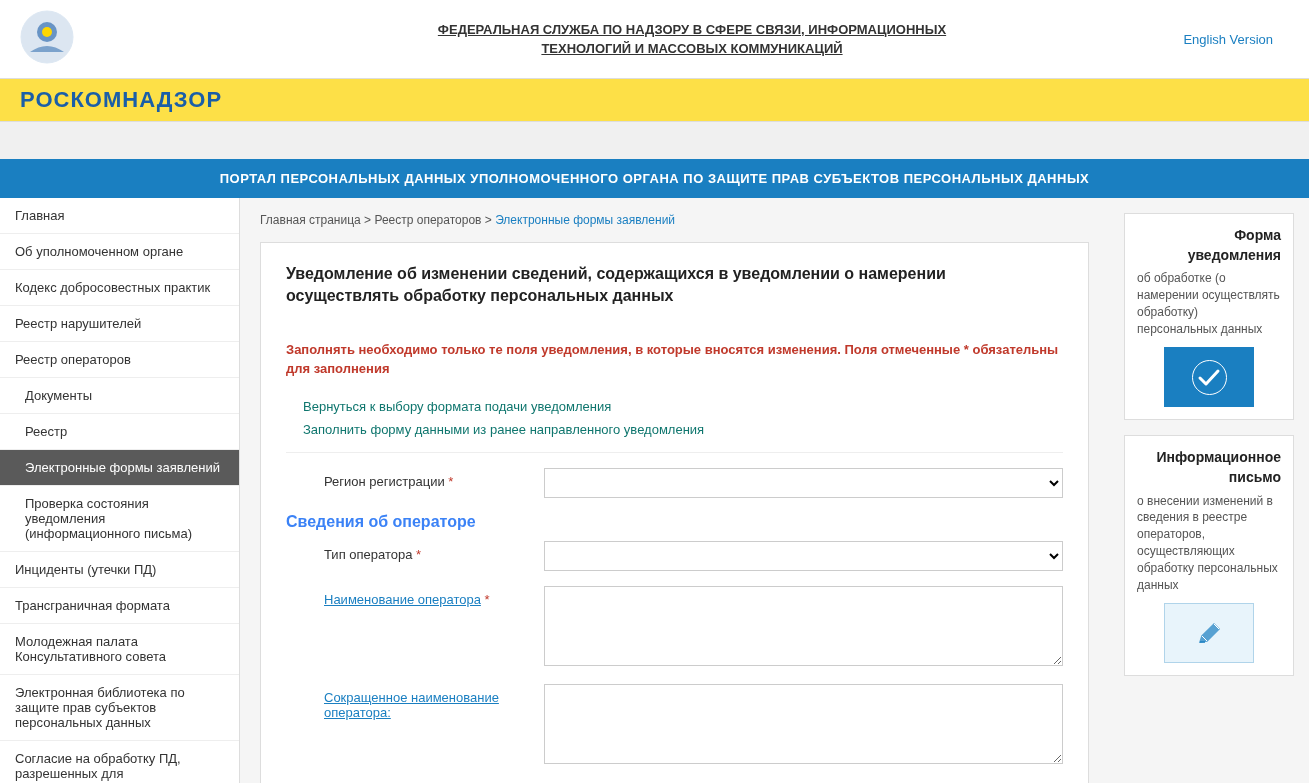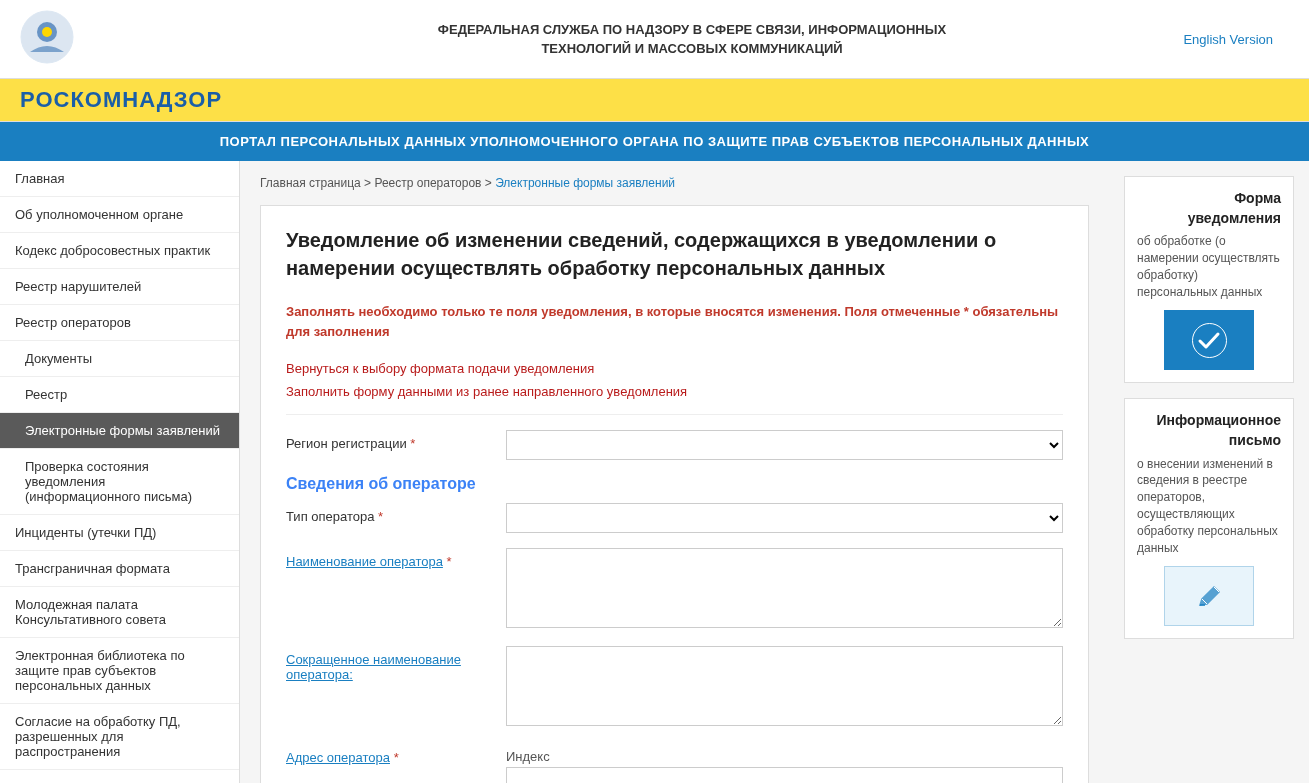--- a/index.html
+++ b/index.html
@@ -2,29 +2,29 @@
 <html><head>
   <meta charset="utf-8">
   <style>
     * { box-sizing: border-box; margin: 0; padding: 0; }
     body { font-family: Arial, sans-serif; font-size: 13px; background: #f0f0f0; color: #333; }
 
     
     .header { background: #fff; display: flex; align-items: center; padding: 10px 20px; border-bottom: 1px solid #ddd; position: relative; }
     .header-logo { width: 60px; margin-right: 15px; }
     .header-logo svg { width: 55px; height: 55px; }
-    .header-title { font-size: 13px; font-weight: bold; color: #333; text-transform: uppercase; text-align: center; flex: 1; line-height: 1.5; }
+    .header-title { font-size: 13px; font-weight: bold; color: #333; text-transform: uppercase; text-align: center; flex: 1; line-height: 1.5; text-decoration: underline; }
     .header-english { position: absolute; right: 36px; top: 50%; transform: translateY(-50%); color: #1a7fc1; font-size: 13px; cursor: pointer; text-decoration: none; }
 
     
     .brand-bar { background: #fde047; padding: 8px 20px; border-bottom: 1px solid #ddd; }
     .brand-name { color: #1a5ea8; font-size: 22px; font-weight: bold; letter-spacing: 1px; text-transform: uppercase; }
 
     
-    .portal-bar { background: #1a7fc1; padding: 12px 4px; }
+    .portal-bar { background: #1a7fc1; padding: 12px 4px; margin-top: 37px; }
     .portal-bar-text { color: #fff; font-size: 13px; font-weight: bold; text-transform: uppercase; text-align: center; letter-spacing: 0.5px; }
 
     
     .main-layout { display: flex; min-height: calc(100vh - 130px); }
 
     
     .sidebar { width: 240px; min-width: 240px; background: #fff; border-right: 1px solid #ddd; }
     .sidebar-item { padding: 10px 15px; border-bottom: 1px solid #eee; cursor: pointer; color: #333; font-size: 13px; }
     .sidebar-item.sub { padding-left: 25px; color: #333; }
     .sidebar-item.highlighted { background: #5a5a5a; color: #fff; }
@@ -36,29 +36,29 @@
     .right-panel { width: 200px; min-width: 200px; padding: 15px; background: #f5f5f5; }
 
     
     .breadcrumb { color: #555; font-size: 12px; margin-bottom: 15px; }
     .breadcrumb a { color: #555; text-decoration: none; }
     .breadcrumb .current { color: #1a7fc1; }
 
     
     .form-container { background: #fff; padding: 20px 25px; border: 1px solid #ddd; }
 
-    .page-title { font-size: 20px; font-weight: bold; color: #222; line-height: 1.4; margin-bottom: 20px; }
+    .page-title { font-size: 16px; font-weight: bold; color: #222; line-height: 1.4; margin-bottom: 32px; }
 
     .required-note { color: #c0392b; font-size: 13px; margin-bottom: 20px; line-height: 1.5; font-weight: bold; }
 
-    .form-link { color: #b91c1c; font-size: 13px; text-decoration: none; display: block; margin-bottom: 8px; cursor: pointer; }
+    .form-link { color: #0f766e; font-size: 13px; text-decoration: none; display: block; margin-bottom: 8px; cursor: pointer; margin-left: 17px; }
 
     .form-divider { border: none; border-top: 1px solid #eee; margin: 15px 0; }
 
-    .form-row { display: flex; align-items: flex-start; margin-bottom: 15px; }
+    .form-row { display: flex; align-items: flex-start; margin-bottom: 15px; margin-left: 38px; }
     .form-label { width: 220px; min-width: 220px; font-size: 13px; color: #333; padding-top: 6px; }
     .form-label .required { color: #c0392b; }
     .form-label a { color: #1a7fc1; text-decoration: underline; cursor: pointer; }
     .form-control { flex: 1; }
     .form-control select { width: 100%; padding: 5px 8px; border: 1px solid #ccc; font-size: 13px; height: 30px; background: #fff; }
     .form-control textarea { width: 100%; padding: 5px 8px; border: 1px solid #ccc; font-size: 13px; resize: vertical; height: 80px; }
     .form-control input[type="text"] { width: 100%; padding: 5px 8px; border: 1px solid #ccc; font-size: 13px; height: 30px; }
     .form-control .index-input { width: 100px; padding: 5px 8px; border: 1px solid #ccc; font-size: 13px; height: 30px; }
 
     .section-title { font-size: 16px; font-weight: bold; color: #3b82f6; margin: 15px 0 10px 0; }

